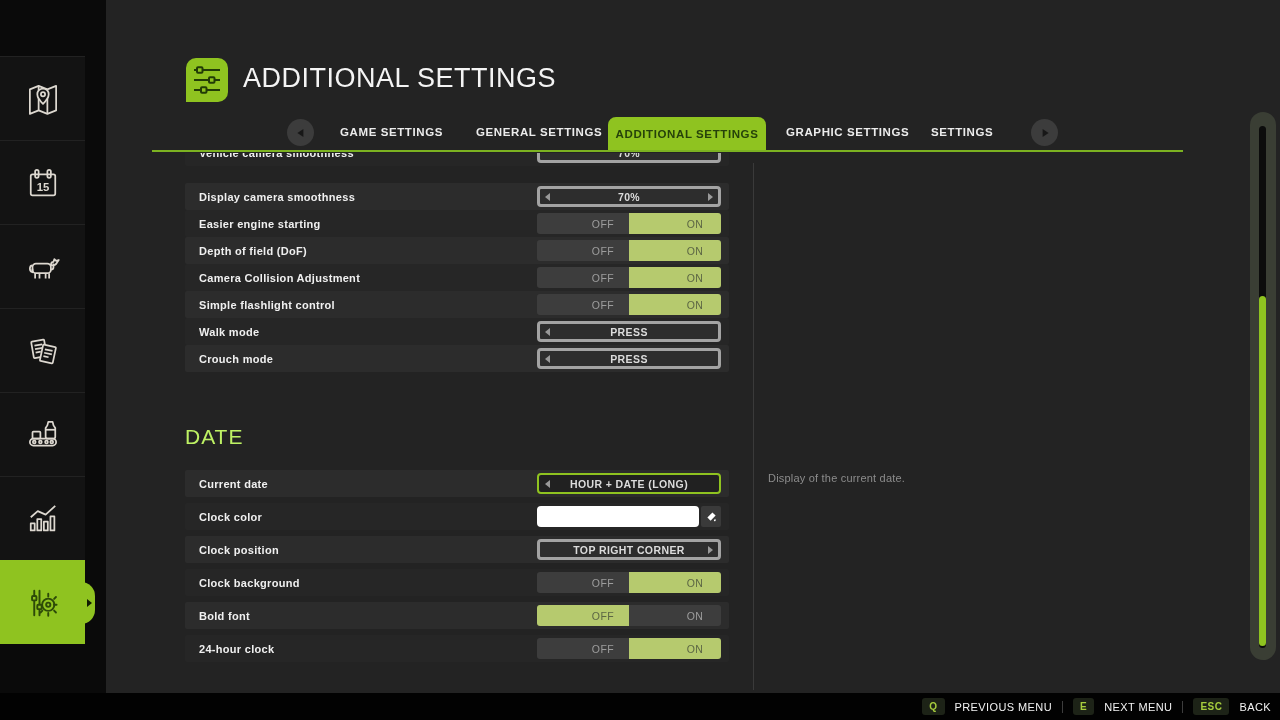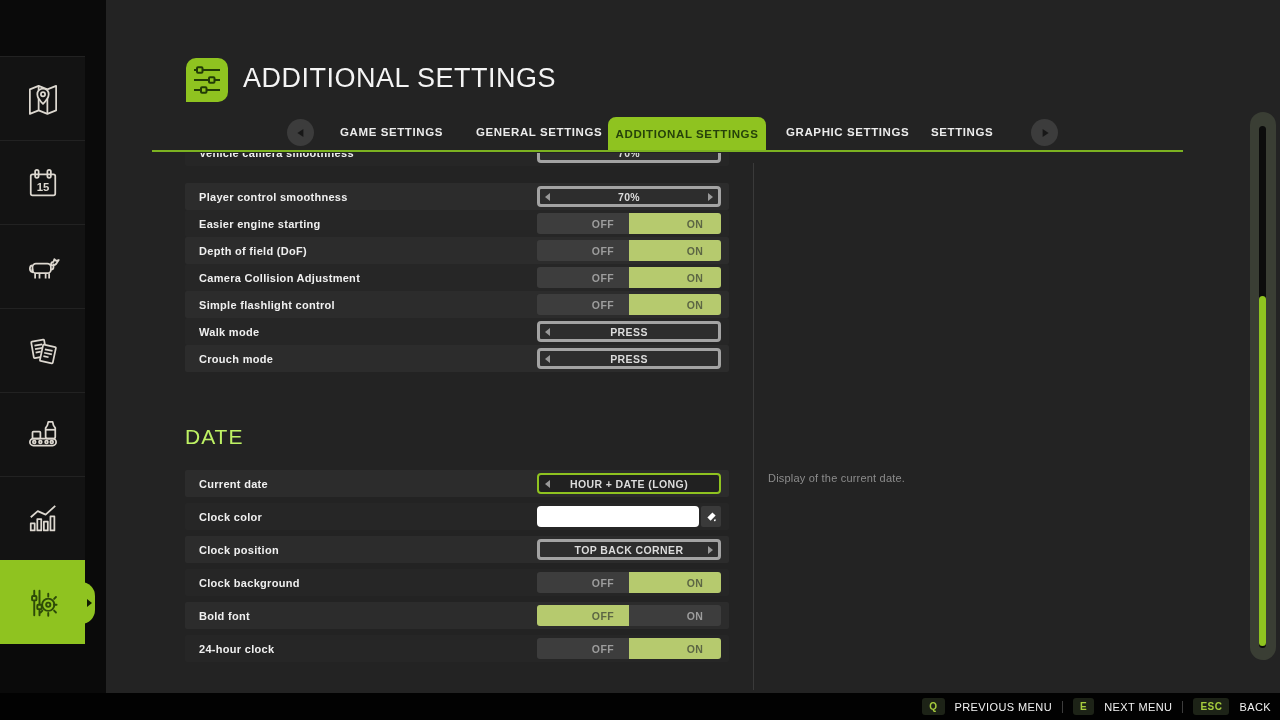--- a/index.html
+++ b/index.html
@@ -46,21 +46,21 @@
   .selector{width:100%;height:100%;box-sizing:border-box;background:#2d2d2d;border:3px solid #a3a3a3;
     border-radius:4px;display:flex;align-items:center;justify-content:center;
     font-size:10.5px;font-weight:bold;color:#dcdcdc;letter-spacing:.4px;}
   .selector.focused{border:2px solid #8fc320;background:#212121;}
   .s-arr{position:absolute;top:50%;width:0;height:0;border:4px solid transparent;}
   .s-arr.l{left:8px;transform:translateY(-50%);border-right:5px solid #999;border-left:none;}
   .s-arr.r{right:8px;transform:translateY(-50%);border-left:5px solid #999;border-right:none;}
   
   .toggle{width:100%;height:100%;display:flex;border-radius:3px;overflow:hidden;}
   .t-half{flex:1;display:flex;align-items:center;justify-content:center;
-    font-size:10.5px;font-weight:bold;letter-spacing:.5px;padding-left:40px;}
+    font-size:10.5px;font-weight:normal;letter-spacing:.5px;padding-left:40px;}
   .t-off{background:#3d3d3d;color:#9d9d9d;}
   .t-on{background:#b6ca6e;color:#5c6644;}
   
   .swatch-wrap{width:100%;height:100%;display:flex;gap:2px;}
   .swatch{flex:1;background:#ffffff;border-radius:4px;}
   .picker-btn{width:20px;background:#3a3a3a;border-radius:2px;display:flex;align-items:center;justify-content:center;}
   
   #date-heading{position:absolute;left:185px;top:425px;font-size:21px;color:#bef264;letter-spacing:1px;text-align:center;}
   
   #panel-divider{position:absolute;left:753px;top:163px;width:1px;height:527px;background:#3a3a3a;}
@@ -185,21 +185,21 @@
   <div id="row-clip">
     <div class="row dark">
       <span class="row-label">Vehicle camera smoothness</span>
       <div class="ctrl">
         <div class="selector">70%</div>
       </div>
     </div>
   </div>
 
   <div class="row light">
-    <span class="row-label">Player control smoothness</span>
+    <span class="row-label">Display camera smoothness</span>
     <div class="ctrl">
       <div class="selector">70%</div>
       <div class="s-arr l"></div>
       <div class="s-arr r"></div>
     </div>
   </div>
 
   <div class="row dark">
     <span class="row-label">Easier engine starting</span>
     <div class="ctrl">
@@ -280,21 +280,21 @@
             <path d="M10 8.5 q1.4 1.8 0 2.6 q-1.4 .6 -1.4-1 Z" fill="#ffffff"></path>
           </svg>
         </div>
       </div>
     </div>
   </div>
 
   <div class="row light">
     <span class="row-label">Clock position</span>
     <div class="ctrl">
-      <div class="selector">TOP BACK CORNER</div>
+      <div class="selector">TOP RIGHT CORNER</div>
       <div class="s-arr r"></div>
     </div>
   </div>
 
   <div class="row dark">
     <span class="row-label">Clock background</span>
     <div class="ctrl">
       <div class="toggle">
         <div class="t-half t-off">OFF</div>
         <div class="t-half t-on">ON</div>

